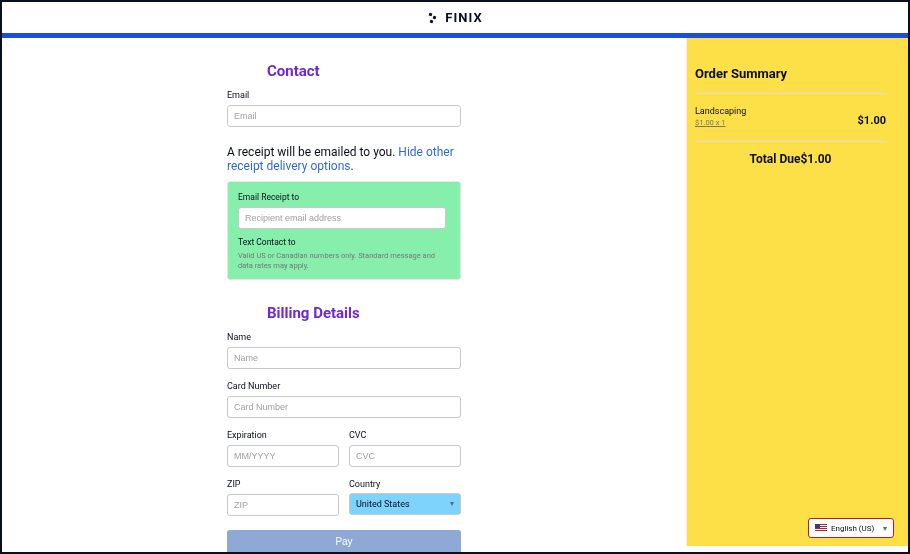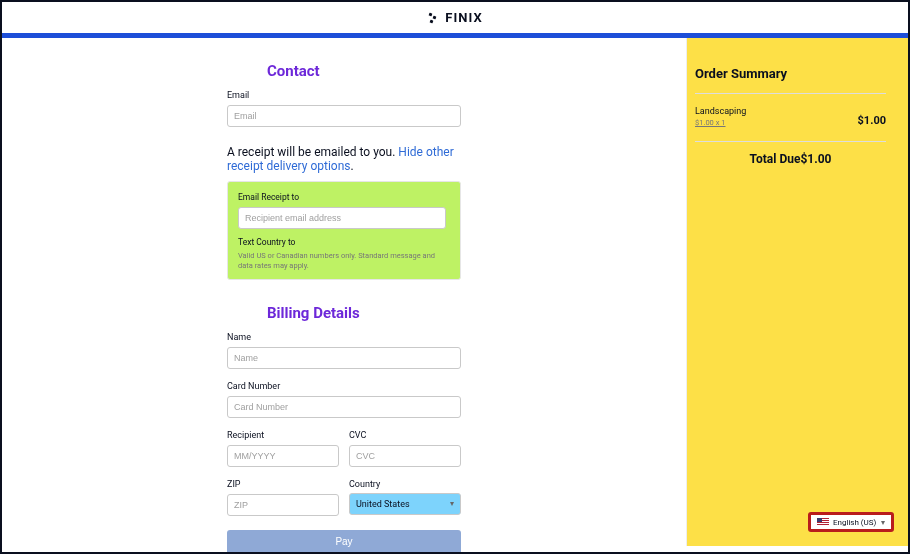--- a/index.html
+++ b/index.html
@@ -66,21 +66,21 @@
   }
   .input::placeholder { color: #a0a0a0; }
   .receipt-note {
     font-size: 12px;
     color: #0a0f1f;
     margin-top: 10px;
     margin-bottom: 8px;
   }
   .receipt-note .link { color: #2f6bd6; cursor: pointer; }
   .receipt-box {
-    background: #bef264;
+    background: #86efac;
     border: 1px solid #e6e6e6;
     border-radius: 3px;
     padding: 10px 14px 8px 10px;
     margin-bottom: 24px;
   }
   .receipt-box .input { width: 100%; }
   .receipt-box .field-label { font-size: 8.5px; }
   .help-text {
     font-size: 7.5px;
     color: #777;
@@ -151,25 +151,25 @@
   .total-row {
     display: flex;
     justify-content: center;
     border-top: 1px solid #ddd;
     padding-top: 10px;
   }
   .total-row .lbl { font-size: 12px; font-weight: 700; }
   .total-row .amt { font-size: 12px; font-weight: 700; }
   .lang-select {
     position: absolute;
-    bottom: 20px;
+    bottom: 14px;
     right: 14px;
     width: 86px;
     height: 20px;
-    border: 3px solid #b91c1c;
+    border: 1px solid #b91c1c;
     border-radius: 3px;
     background: #fff;
     display: flex;
     align-items: center;
     padding: 0 6px;
     font-size: 8px;
     cursor: pointer;
   }
   .lang-select .flag { margin-right: 4px; display: inline-flex; }
   .lang-select .chev { margin-left: auto; font-size: 8px; color: #666; }
@@ -197,35 +197,35 @@
       <input class="input mb8" placeholder="Email" style="">
 
       <div class="receipt-note">
         <span>A receipt will be emailed to you. </span><span class="link">Hide other receipt delivery options</span><span>.</span>
       </div>
 
       <div class="receipt-box">
         <label class="field-label">Email Receipt to</label>
         <input class="input mb8" placeholder="Recipient email address" style="">
 
-        <label class="field-label">Text Country to</label>
+        <label class="field-label">Text Contact to</label>
         <div class="help-text">Valid US or Canadian numbers only. Standard message and data rates may apply.</div>
       </div>
 
       <h2 class="section-title">Billing Details</h2>
 
       <label class="field-label">Name</label>
       <input class="input mb12" placeholder="Name" style="">
 
       <label class="field-label">Card Number</label>
       <input class="input mb12" placeholder="Card Number" style="">
 
       <div class="row2 mb12">
         <div>
-          <label class="field-label">Recipient</label>
+          <label class="field-label">Expiration</label>
           <input class="input" placeholder="MM/YYYY" style="">
         </div>
         <div>
           <label class="field-label">CVC</label>
           <input class="input" placeholder="CVC" style="">
         </div>
       </div>
 
       <div class="row2">
         <div>

